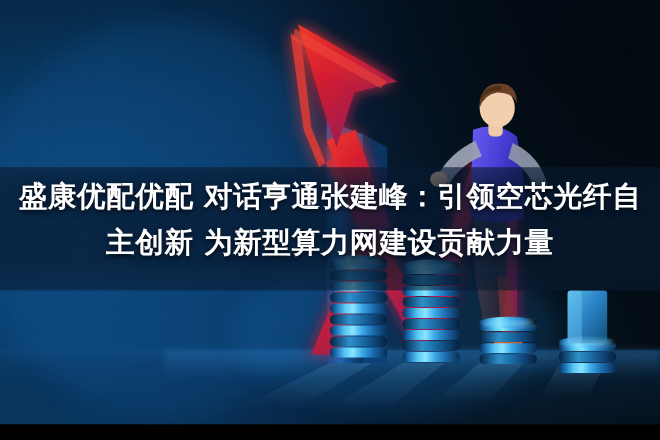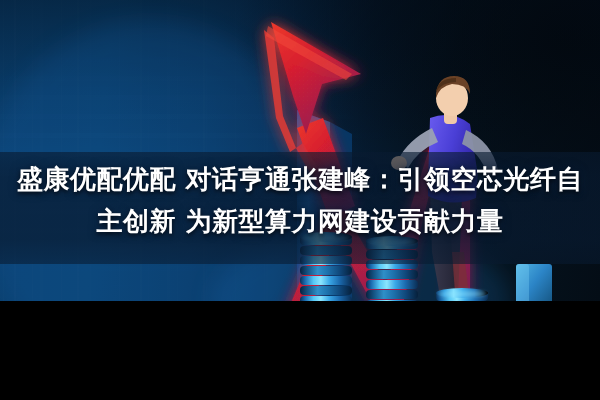--- a/index.html
+++ b/index.html
@@ -7,21 +7,21 @@
     padding: 0;
     background: #000;
   }
   body {
     font-family: "DejaVu Sans", "Liberation Sans", sans-serif;
   }
 
   #banner {
     position: relative;
     width: 600px;
-    height: 301px;
+    height: 386px;
     overflow: hidden;
     background: #061420;
   }
 
   
   .bg-base {
     position: absolute;
     inset: 0;
     background:
       radial-gradient(120% 100% at 6% 40%, #0d4a7d 0%, #0a3d६a 0%, #0a3c69 28%, #072c50 52%, #061a2e 76%, #04101c 100%);

